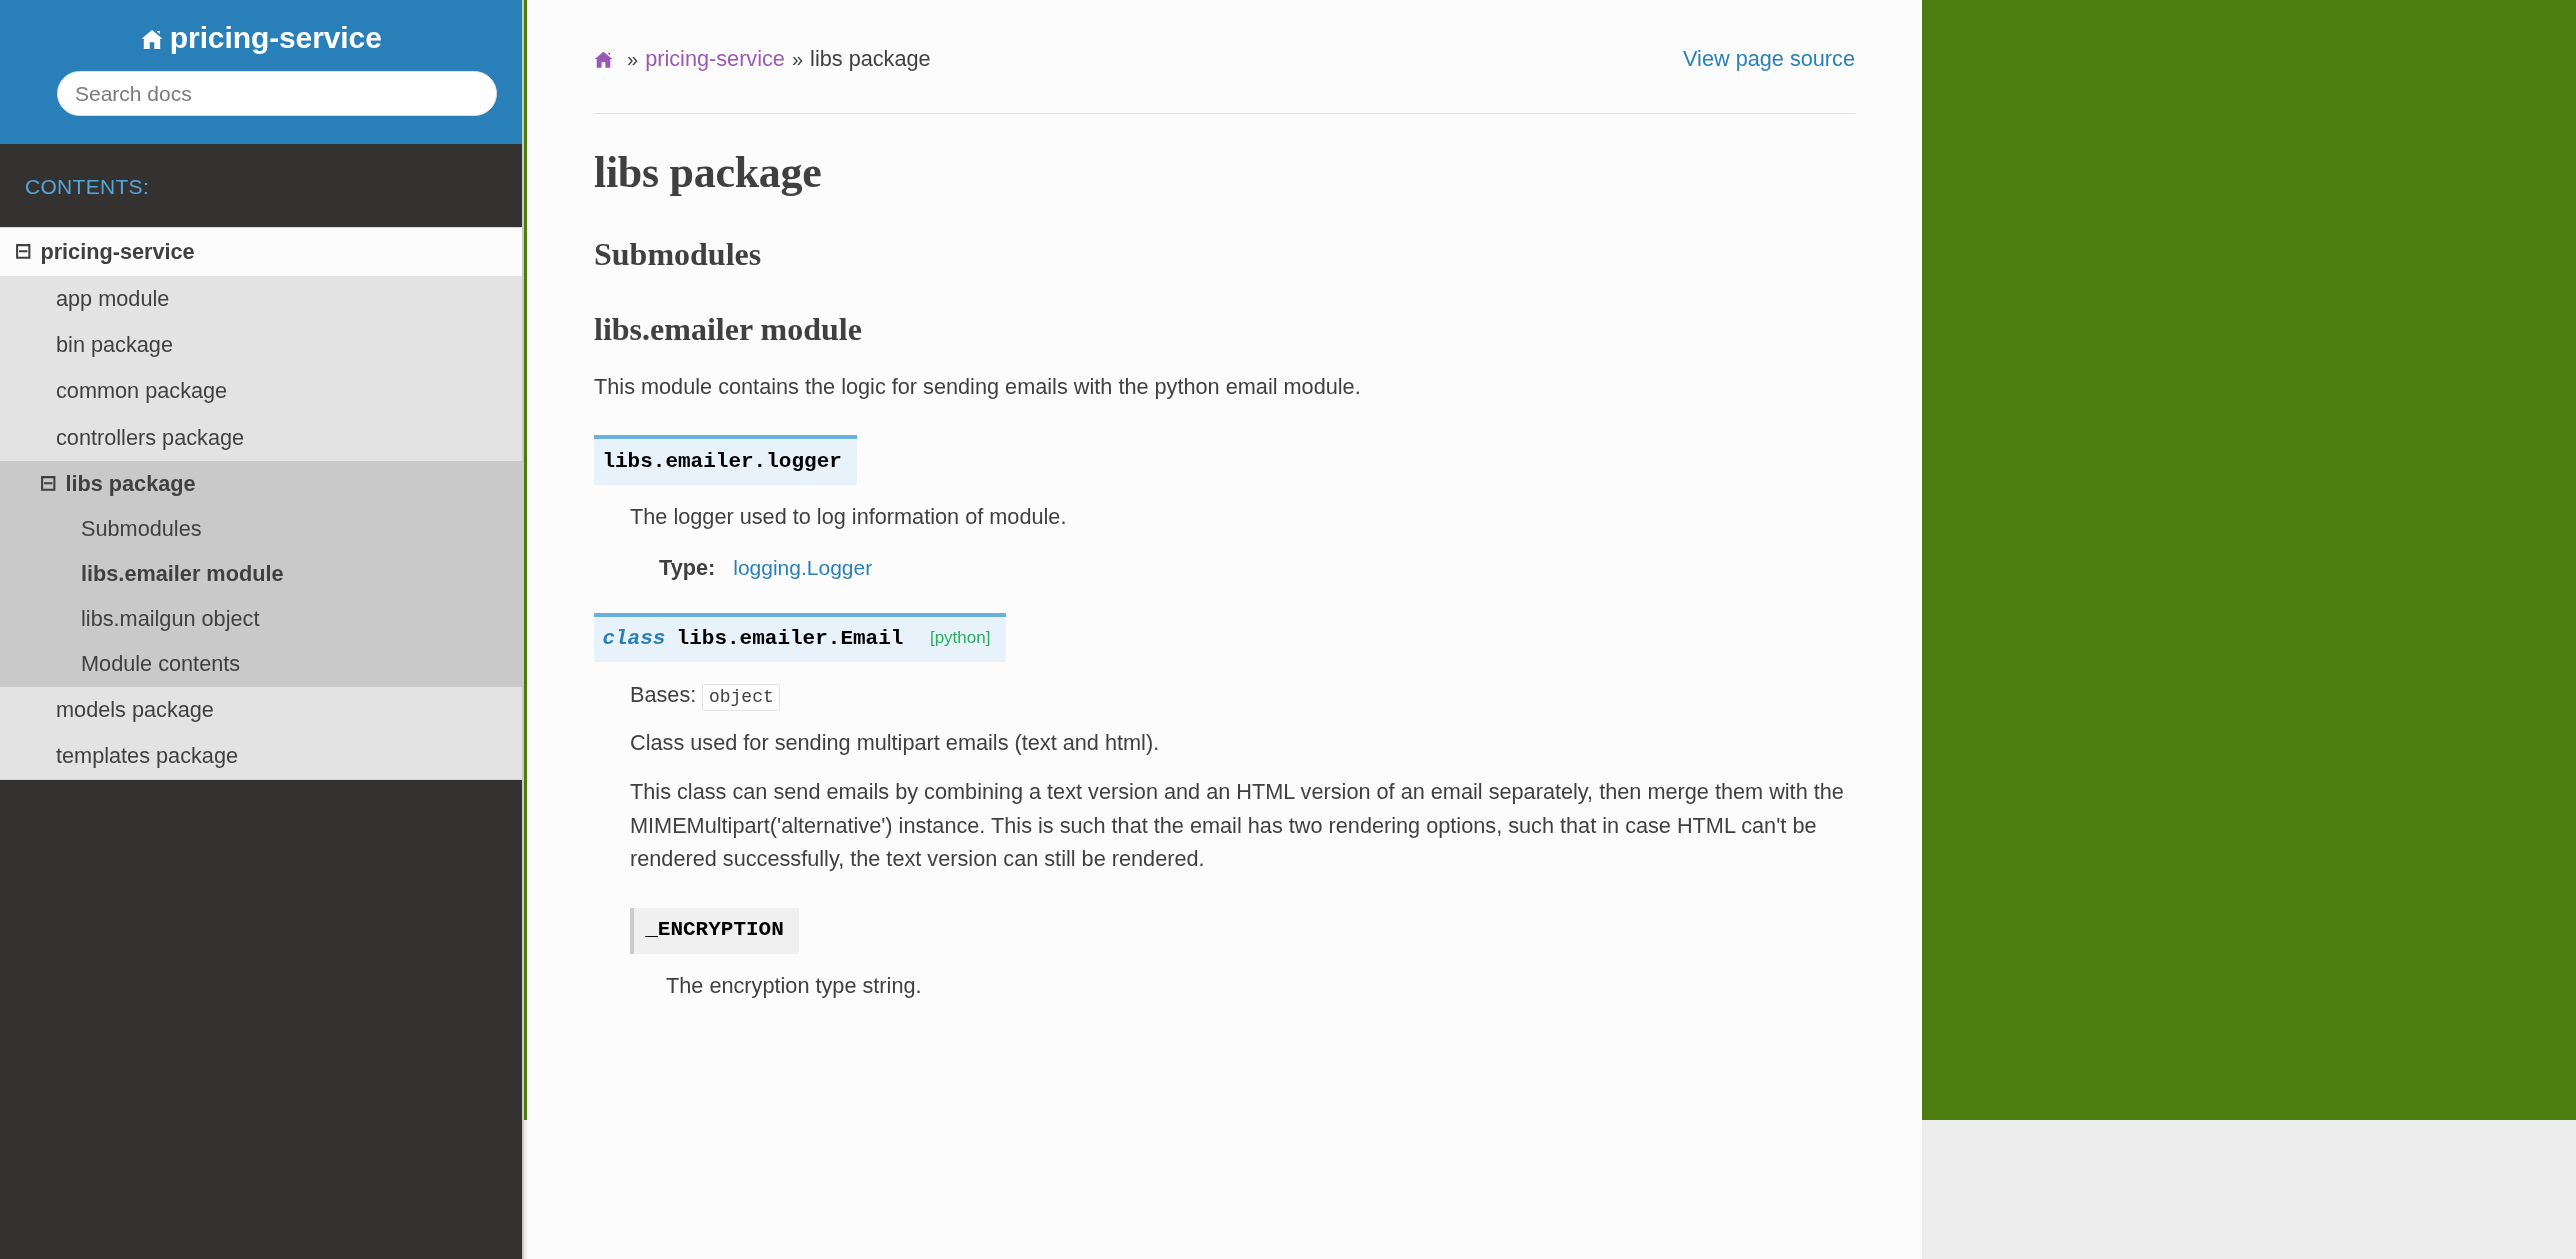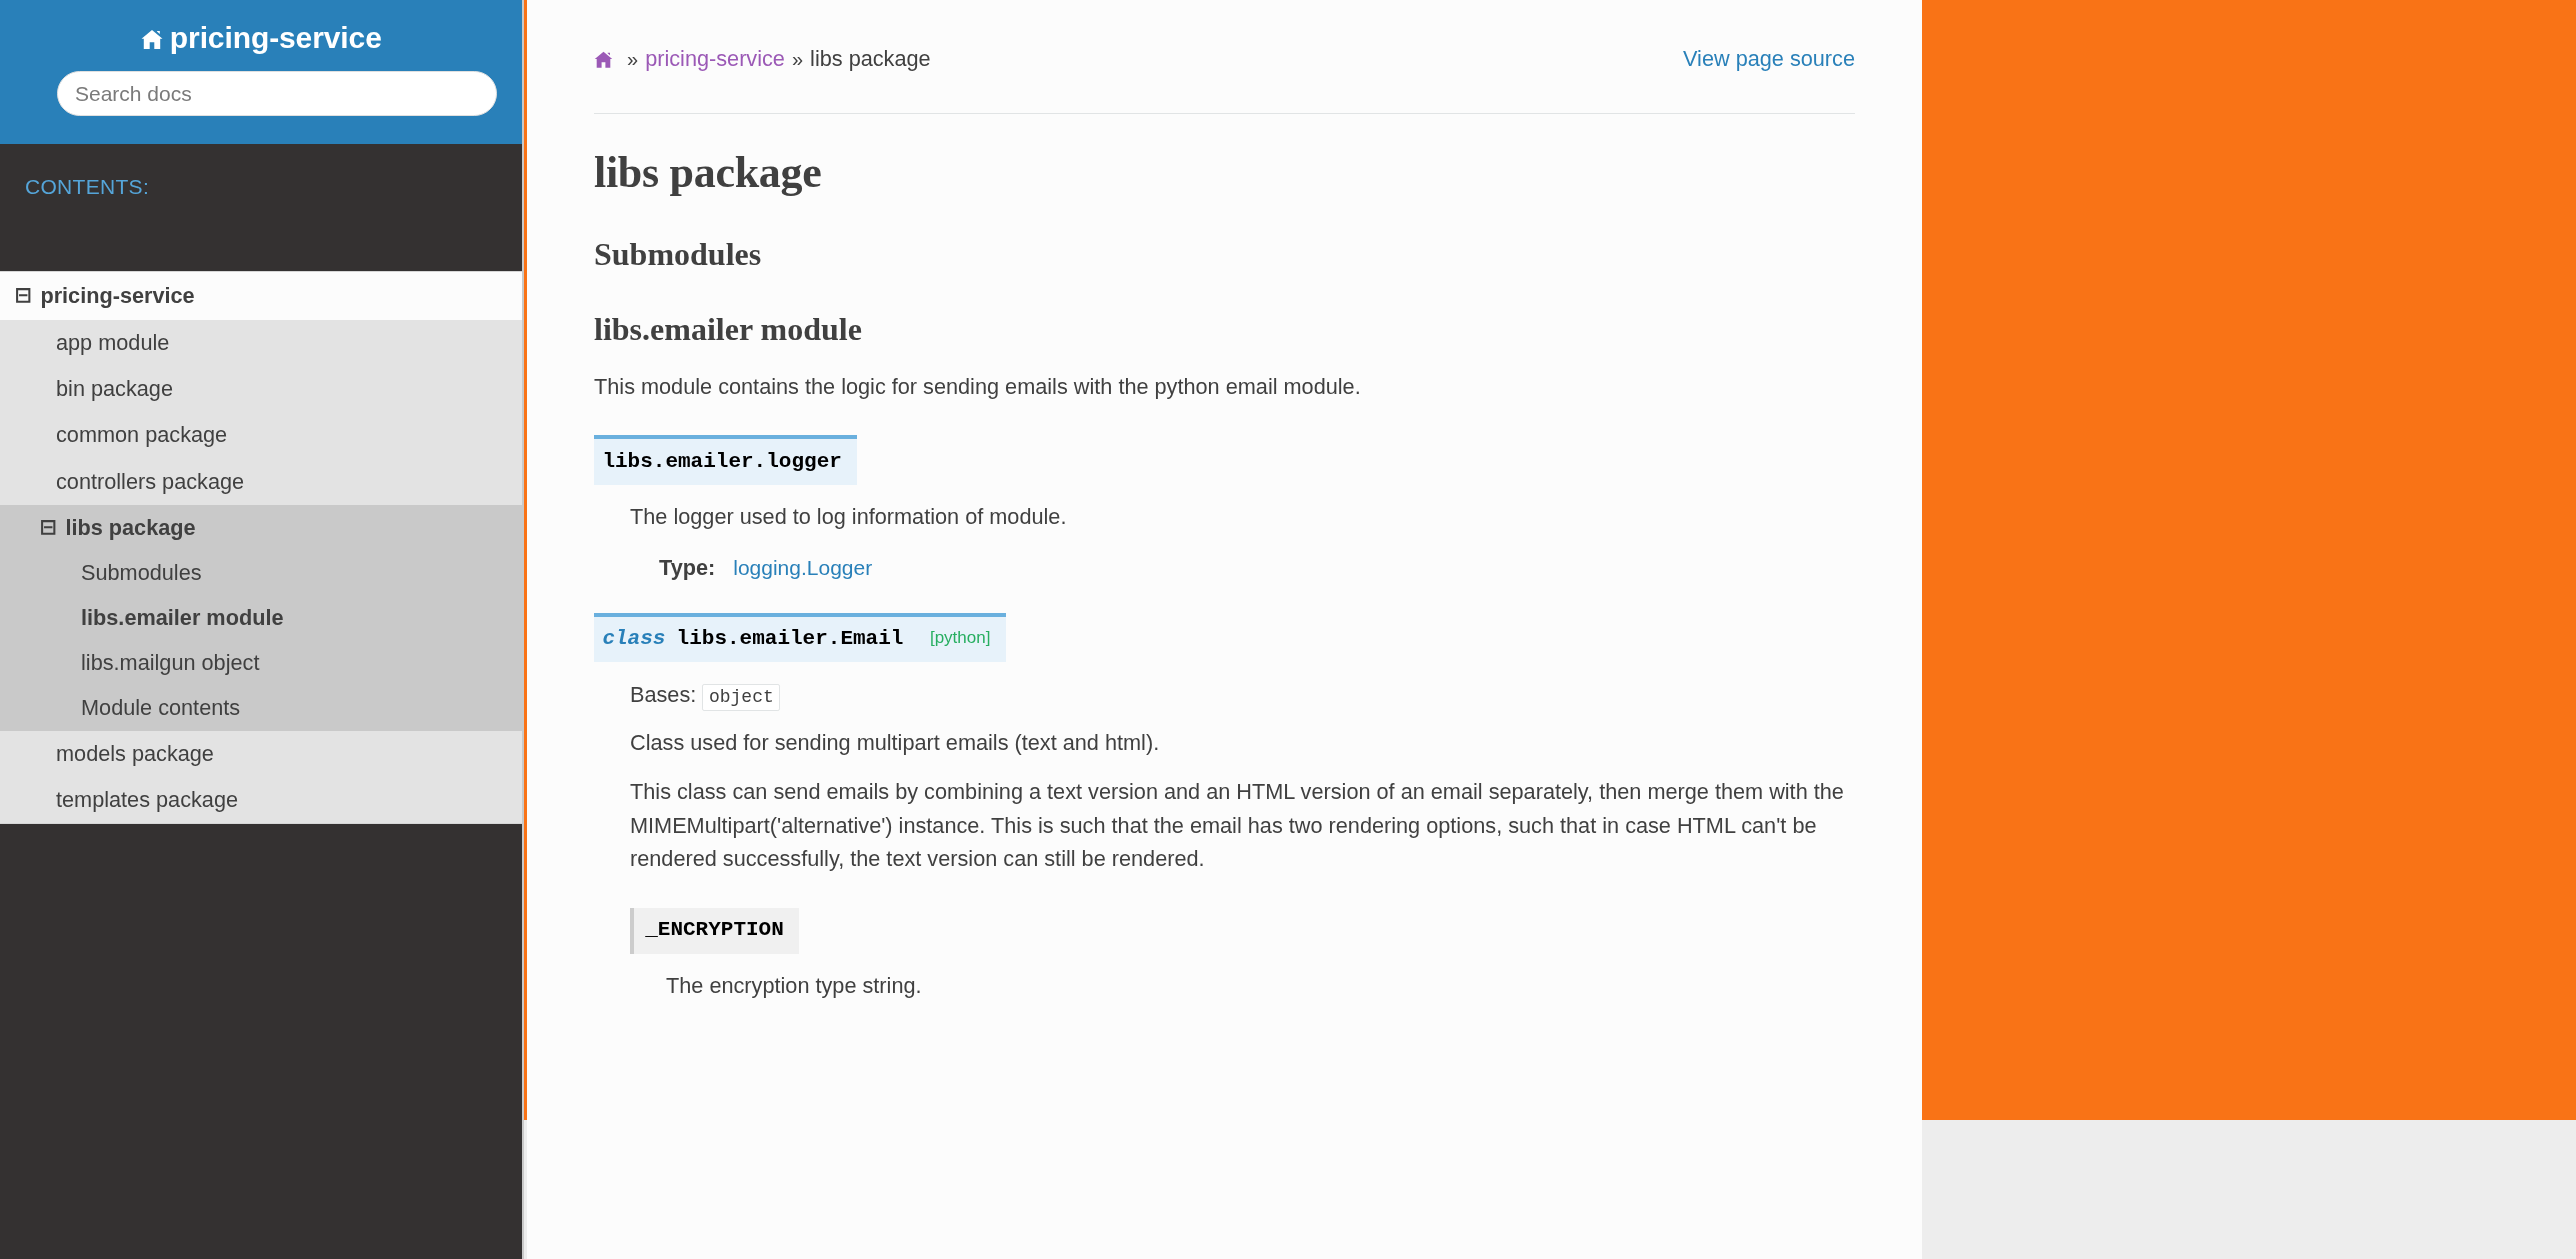--- a/index.html
+++ b/index.html
@@ -9,21 +9,21 @@
     height: 1259px;
     overflow: hidden;
     background: #ededed;
     font-family: "Liberation Sans", sans-serif;
   }
 
   .page {
     position: relative;
     width: 2576px;
     height: 1120px;
-    background: #f97316;
+    background: #4d7c0f;
   }
 
   
   .sidebar {
     position: absolute;
     left: 0; top: 0;
     width: 524px;
     height: 1259px;
     background: #343131;
     border-right: 2.8px solid #c9c9c9;
@@ -75,21 +75,21 @@
 
   .contents-label {
     color: #55a5d9;
     font-size: 21px;
     font-weight: normal;
     padding: 31px 0 28px 25px;
     background: #343131;
     letter-spacing: 0.3px;
   }
 
-  .nav-list { list-style: none; margin-top: 44px; }
+  .nav-list { list-style: none; }
 
   .nav-l1 {
     display: block;
     background: #fcfcfc;
     border-top: 0.7px solid #d6d6d6;
     border-bottom: 0.7px solid #d6d6d6;
   }
   .nav-l1 > .nav-link {
     display: block;
     padding: 9.8px 25px 9.8px 14px;

